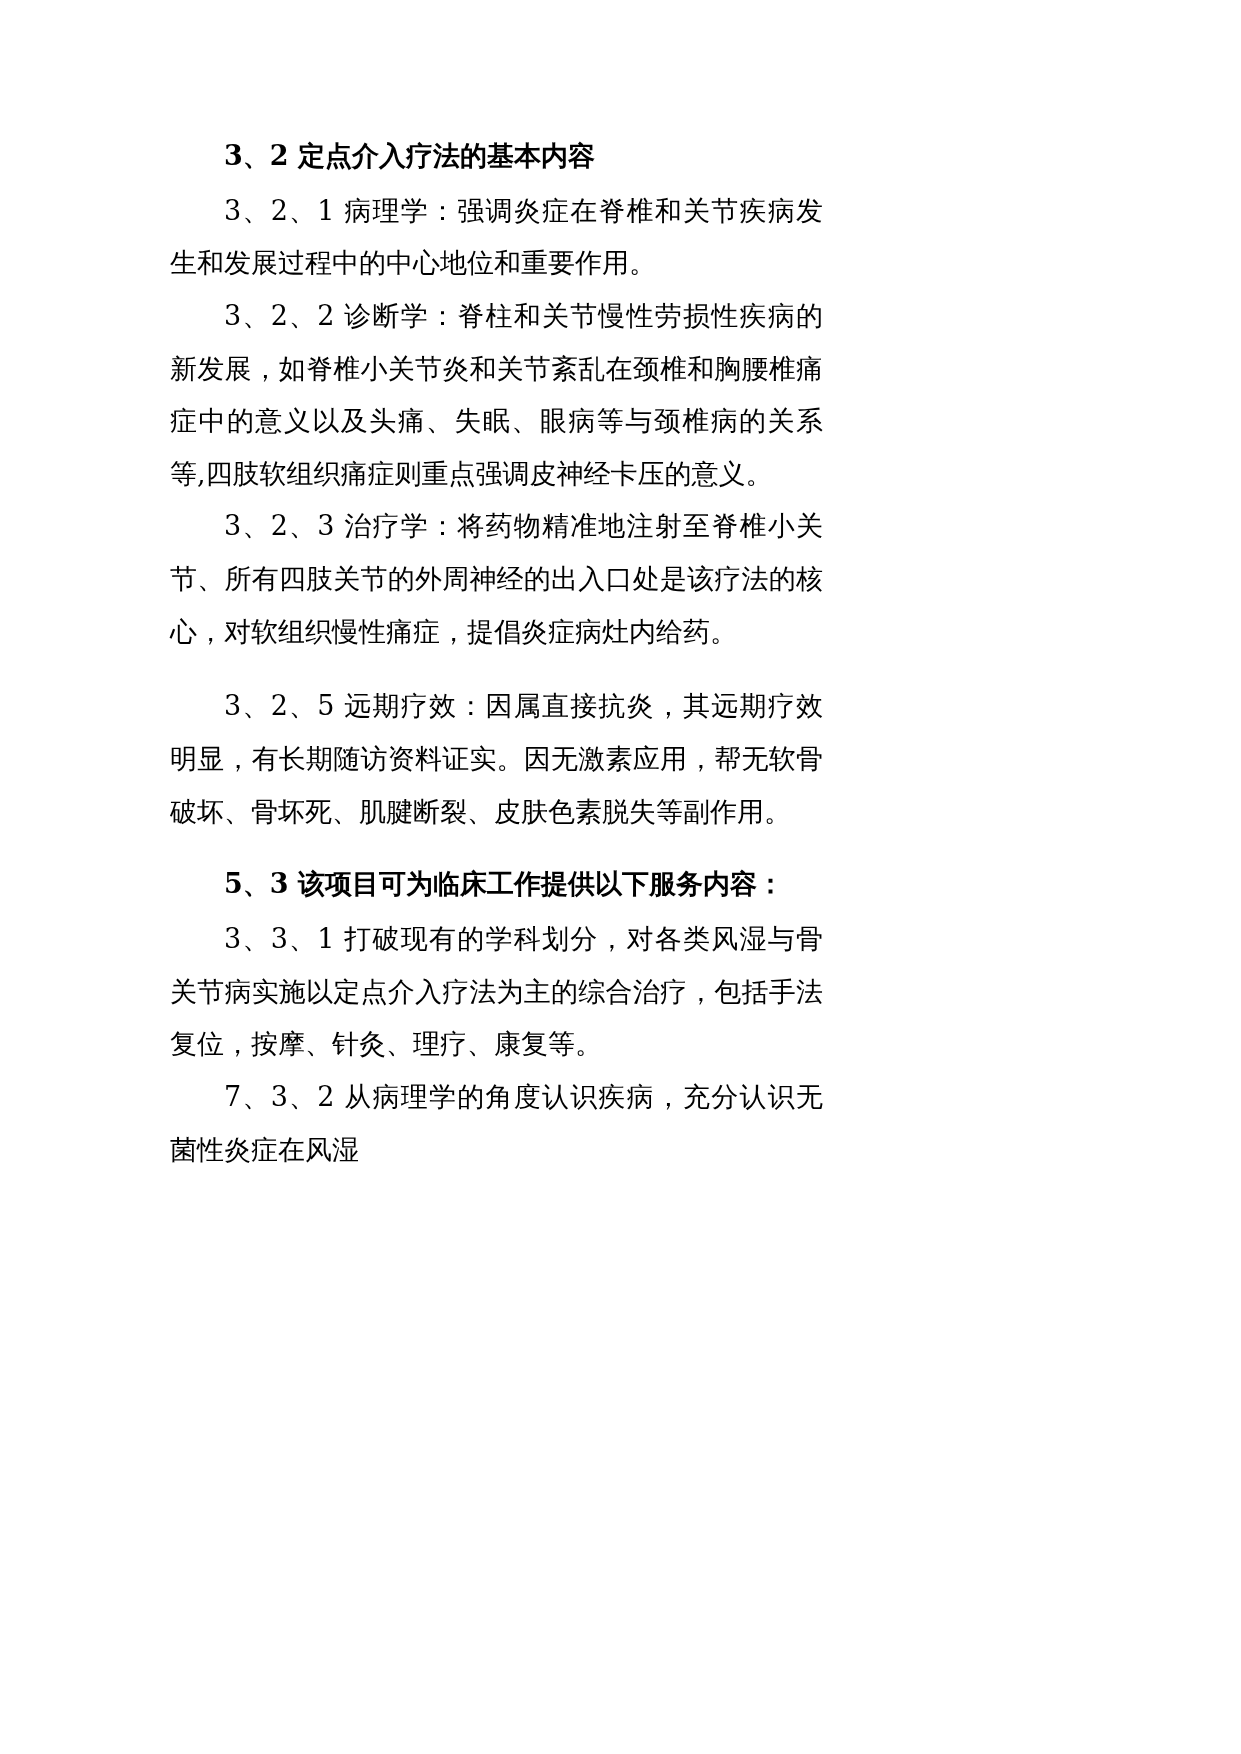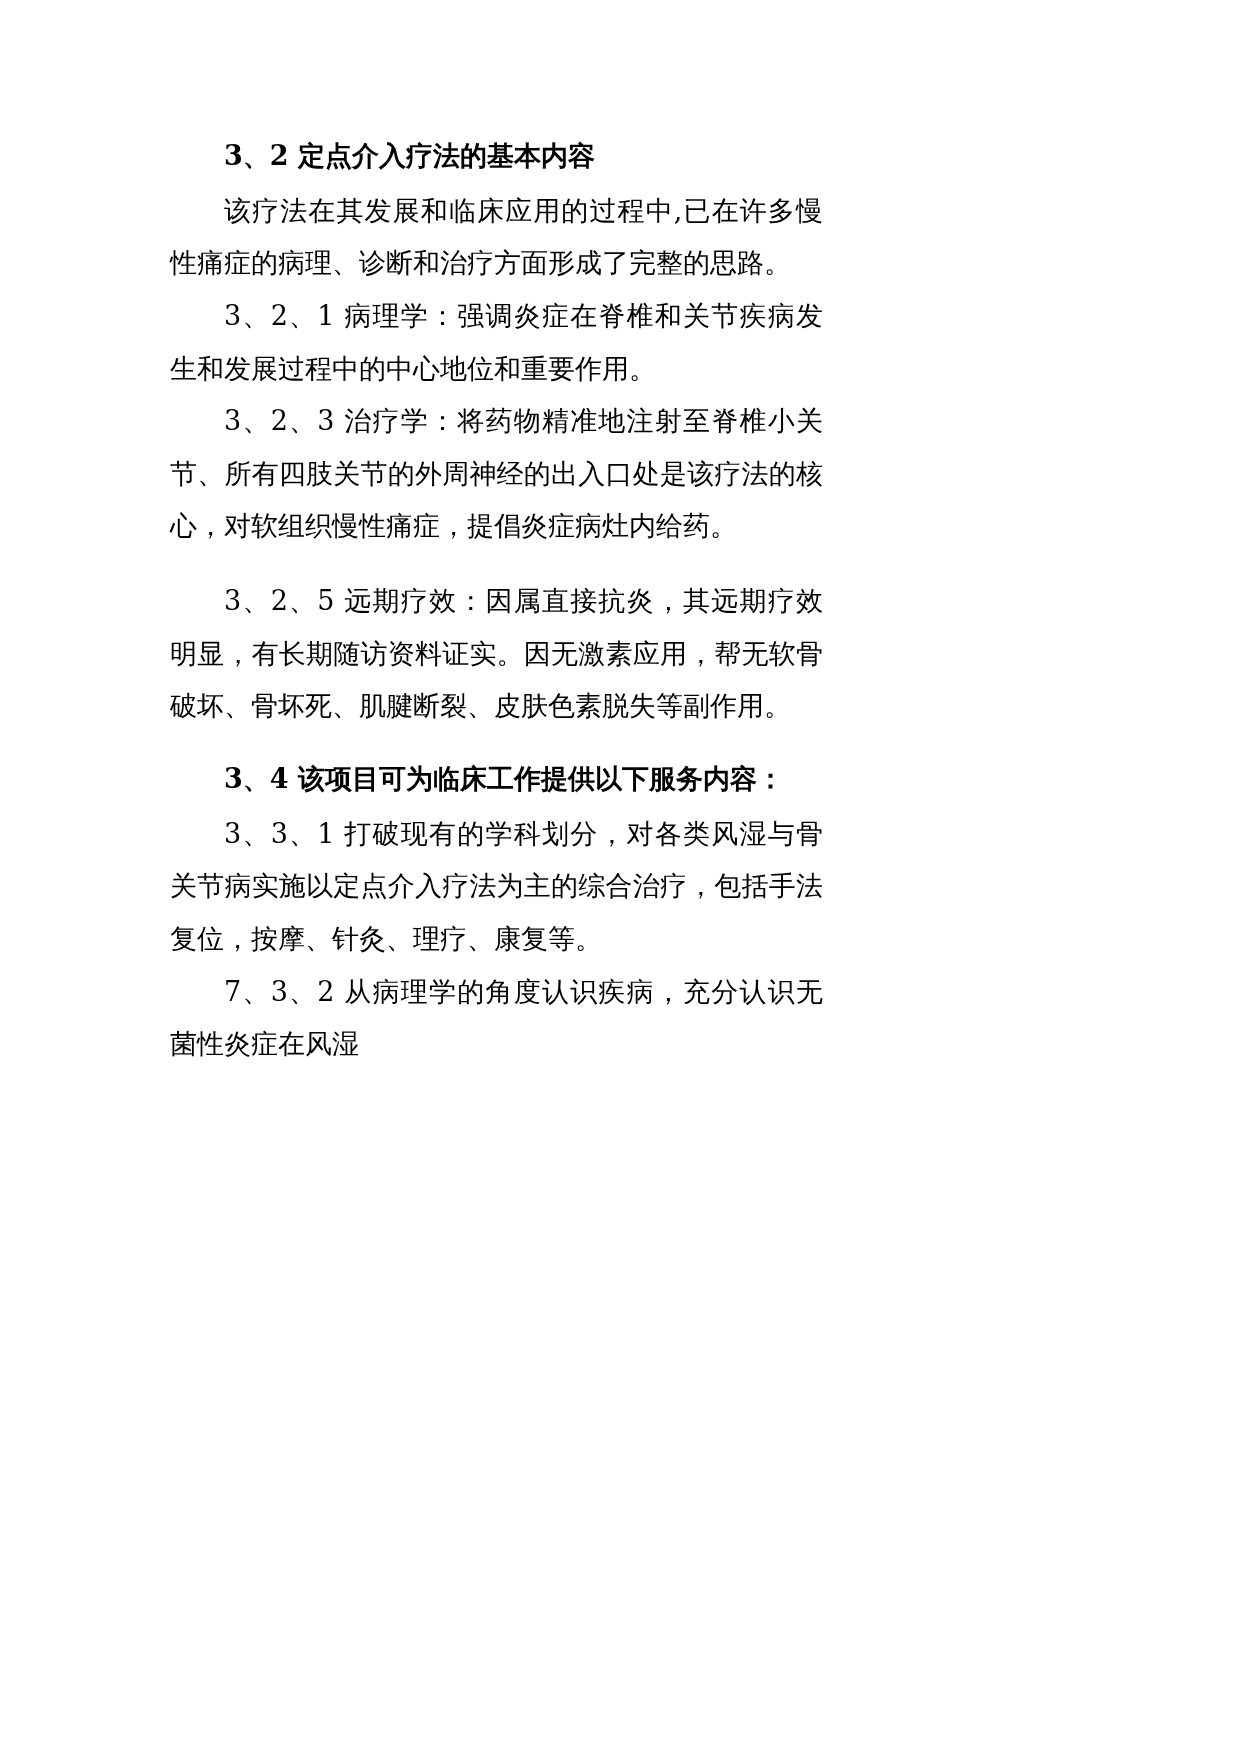--- a/index.html
+++ b/index.html
@@ -41,21 +41,21 @@
   .heading.gap-before {
     margin-top: 20px;
   }
 </style>
 </head>
 <body>
 
 <div class="page">
   <div class="doc-body" id="doc-body">
       <p class="heading">3、2 定点介入疗法的基本内容</p>
-      <p class="para">该疗法在其发展和临床应用的过程中,已在许多慢性痛症的病理、诊断和治疗方面形成了完整的思路。</p>
       <p class="para">3、2、1 病理学：强调炎症在脊椎和关节疾病发生和发展过程中的中心地位和重要作用。</p>
+      <p class="para">3、2、2 诊断学：脊柱和关节慢性劳损性疾病的新发展，如脊椎小关节炎和关节紊乱在颈椎和胸腰椎痛症中的意义以及头痛、失眠、眼病等与颈椎病的关系等,四肢软组织痛症则重点强调皮神经卡压的意义。</p>
       <p class="para">3、2、3 治疗学：将药物精准地注射至脊椎小关节、所有四肢关节的外周神经的出入口处是该疗法的核心，对软组织慢性痛症，提倡炎症病灶内给药。</p>
       <p class="para gap-before">3、2、5 远期疗效：因属直接抗炎，其远期疗效明显，有长期随访资料证实。因无激素应用，帮无软骨破坏、骨坏死、肌腱断裂、皮肤色素脱失等副作用。</p>
-      <p class="heading gap-before">3、4 该项目可为临床工作提供以下服务内容：</p>
+      <p class="heading gap-before">5、3 该项目可为临床工作提供以下服务内容：</p>
       <p class="para">3、3、1 打破现有的学科划分，对各类风湿与骨关节病实施以定点介入疗法为主的综合治疗，包括手法复位，按摩、针灸、理疗、康复等。</p>
       <p class="para">7、3、2 从病理学的角度认识疾病，充分认识无菌性炎症在风湿</p>
     </div>
 </div>
 
 </body></html>

